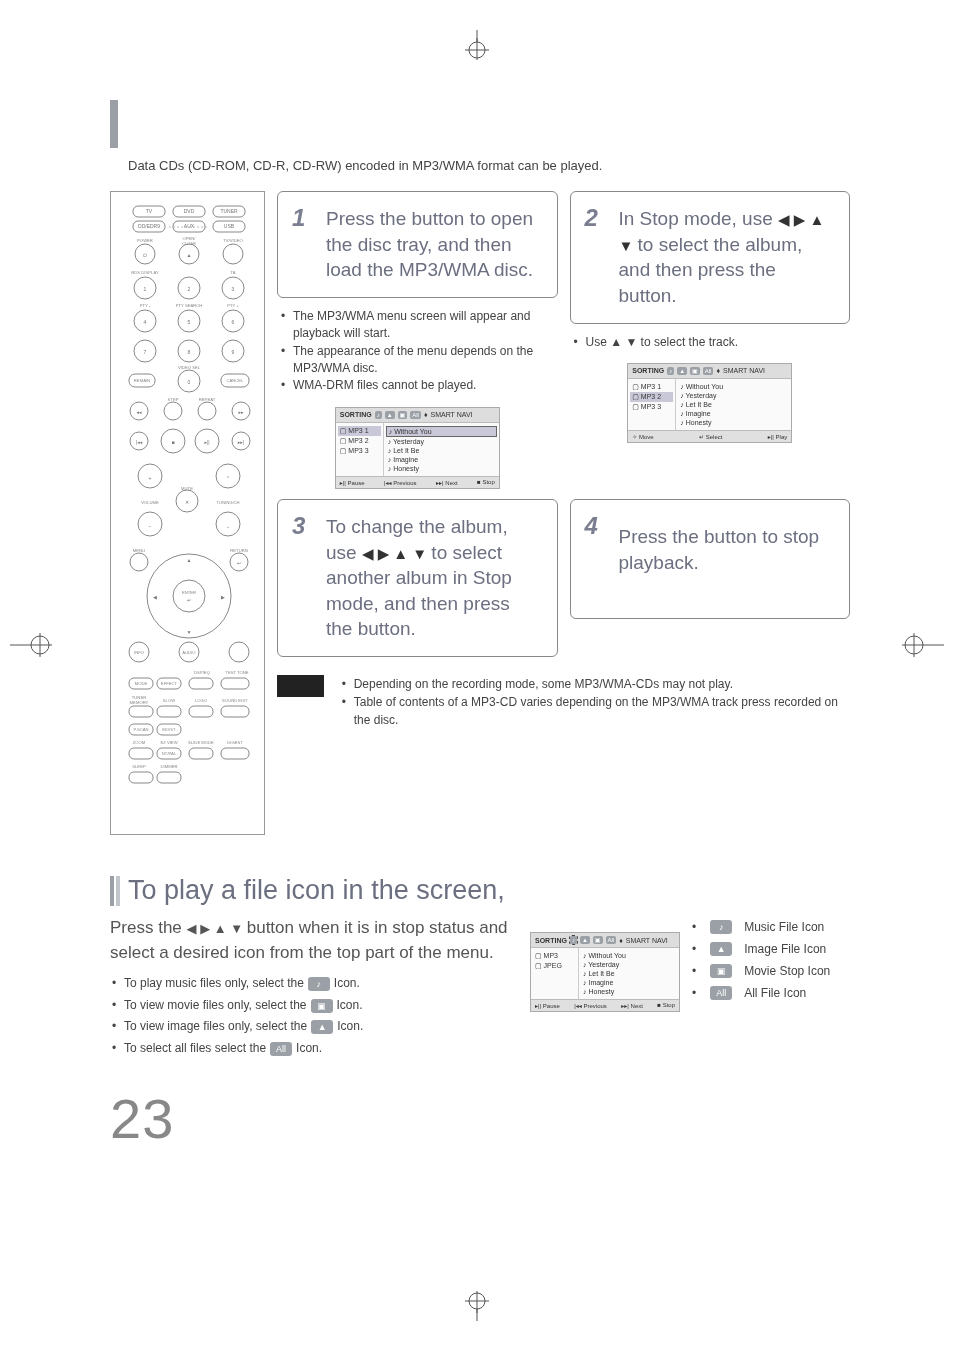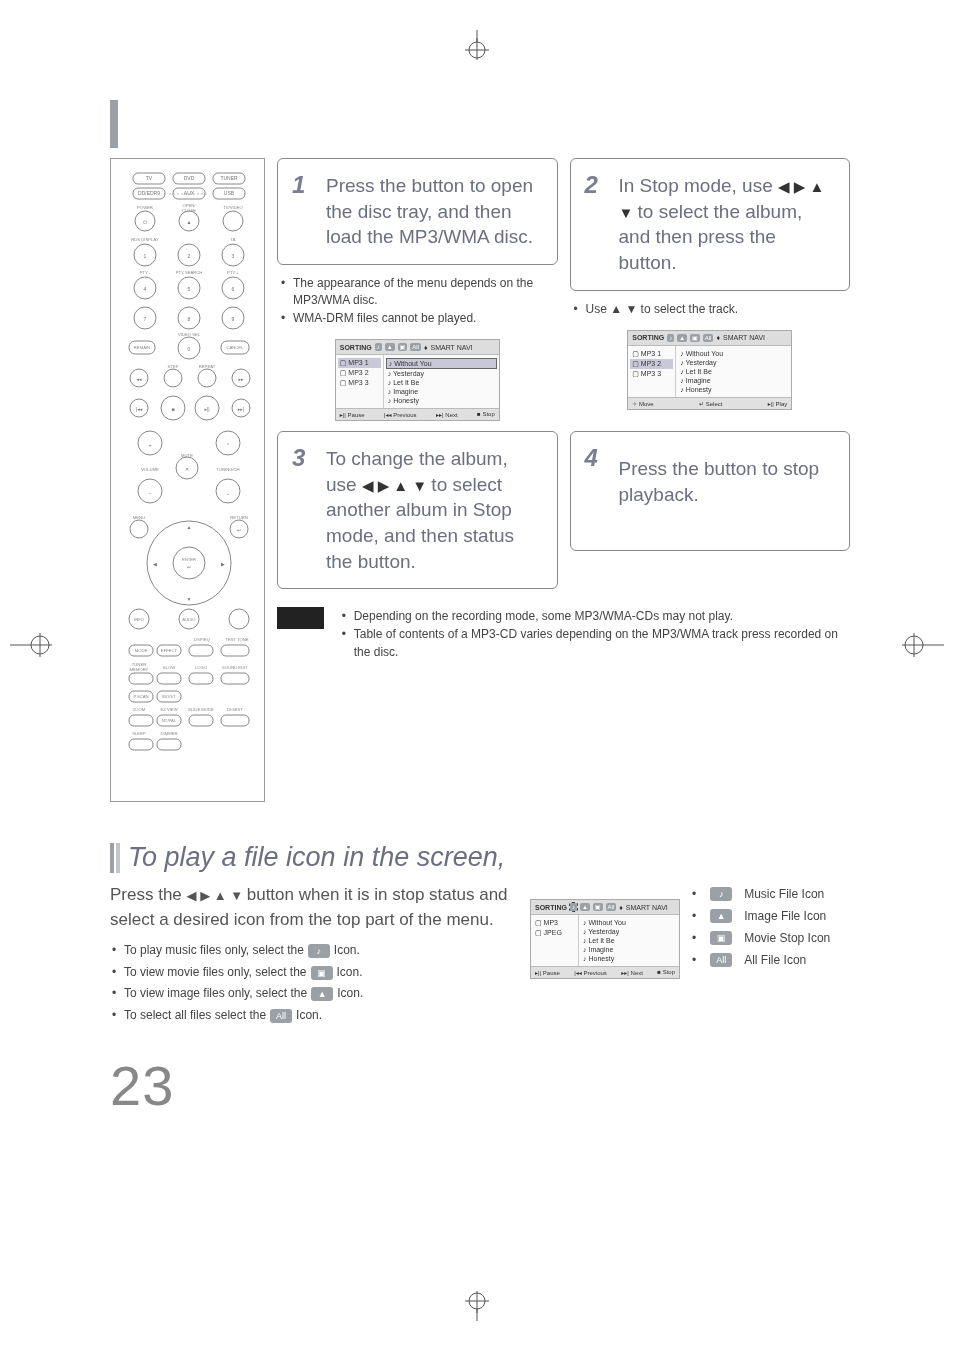--- a/index.html
+++ b/index.html
@@ -55,21 +55,21 @@
 
   .note-row { display: flex; align-items: flex-start; gap: 18px; margin-top: 8px; }
   .note-badge { width: 50px; height: 22px; background: #222; }
   .note-text { font-size: 12px; color: #444; }
   .note-text li { list-style: none; padding-left: 12px; position: relative; line-height: 1.5; }
   .note-text li::before { content: "•"; position: absolute; left: 0; }
 
   .sub-section { margin-top: 40px; }
   .sub-head { display: flex; align-items: center; gap: 8px; margin-bottom: 10px; }
   .sub-head .dbar { width: 10px; height: 30px; border-left: 4px solid #9aa0a6; border-right: 4px solid #c2c5cc; }
-  .sub-head h2 { font-size: 27px; font-weight: normal; color: #6b6f80; font-style: italic; }
+  .sub-head h2 { font-size: 27px; font-weight: normal; color: #6b6f80; }
 
   .sub-body { display: flex; gap: 20px; }
   .sub-left { flex: 1; font-size: 13px; color: #444; }
   .sub-left .lead { font-size: 17px; color: #555; line-height: 1.45; margin-bottom: 8px; }
   .sub-left .lead .glyph { font-size: 13px; }
   .sub-left ul { margin-left: 2px; }
   .sub-left li { list-style: none; padding-left: 12px; position: relative; line-height: 1.8; font-size: 12px; }
   .sub-left li::before { content: "•"; position: absolute; left: 0; }
   .inline-icon { display: inline-flex; align-items: center; justify-content: center; width: 22px; height: 14px; background: #9aa0a6; color: #fff; border-radius: 3px; font-size: 9px; vertical-align: middle; margin: 0 4px; }
 
@@ -118,20 +118,21 @@
       <line x1="32" y1="15" x2="50" y2="15" stroke="#555"></line>
     </svg>
 </div>
 
 <div class="page">
 
   <div class="section-bar">
     <div class="vbar"></div>
   </div>
 
+  <p class="intro">Data CDs (CD-ROM, CD-R, CD-RW) encoded in MP3/WMA format can be played.</p>
 
   <div class="layout">
 
     <div class="remote-col">
       <div class="remote-box">
         <svg viewBox="0 0 150 630" width="150" height="630">
           <style>
             .btn-o{fill:none;stroke:#888;stroke-width:1}
             .btn-r{fill:none;stroke:#888;stroke-width:1}
             .t{font-size:5px;fill:#777;text-anchor:middle}
@@ -288,20 +289,21 @@
 
       <div class="step-row">
 
         <div class="step-block">
           <div class="step-head">
             <span class="num">1</span>
             <span>Press the</span>
             <span>button to open the disc tray, and then load the MP3/WMA disc.</span>
           </div>
           <ul class="bullets">
+            <li>The MP3/WMA menu screen will appear and playback will start.</li>
             <li>The appearance of the menu depends on the MP3/WMA disc.</li>
             <li>WMA-DRM files cannot be played.</li>
           </ul>
           <div class="menu-shot">
             <div class="titlebar">
               <span class="lbl">SORTING</span>
               <span class="chip">♪</span>
                 <span class="chip">▲</span>
                 <span class="chip">▣</span>
                 <span class="chip">All</span>
@@ -375,21 +377,21 @@
         </div>
       </div>
 
       <div class="step-row">
 
         <div class="step-block">
           <div class="step-head">
             <span class="num">3</span>
             <span>To change the album, use</span>
             <span class="glyph"> ◀ ▶ ▲ ▼ </span>
-            <span>to select another album in Stop mode, and then status the</span>
+            <span>to select another album in Stop mode, and then press the</span>
             <span>button.</span>
           </div>
         </div>
 
         <div class="step-block">
           <div class="step-head" style="min-height:120px;padding-top:24px">
             <span class="num">4</span>
             <span>Press the</span>
             <span>button to stop playback.</span>
           </div>

